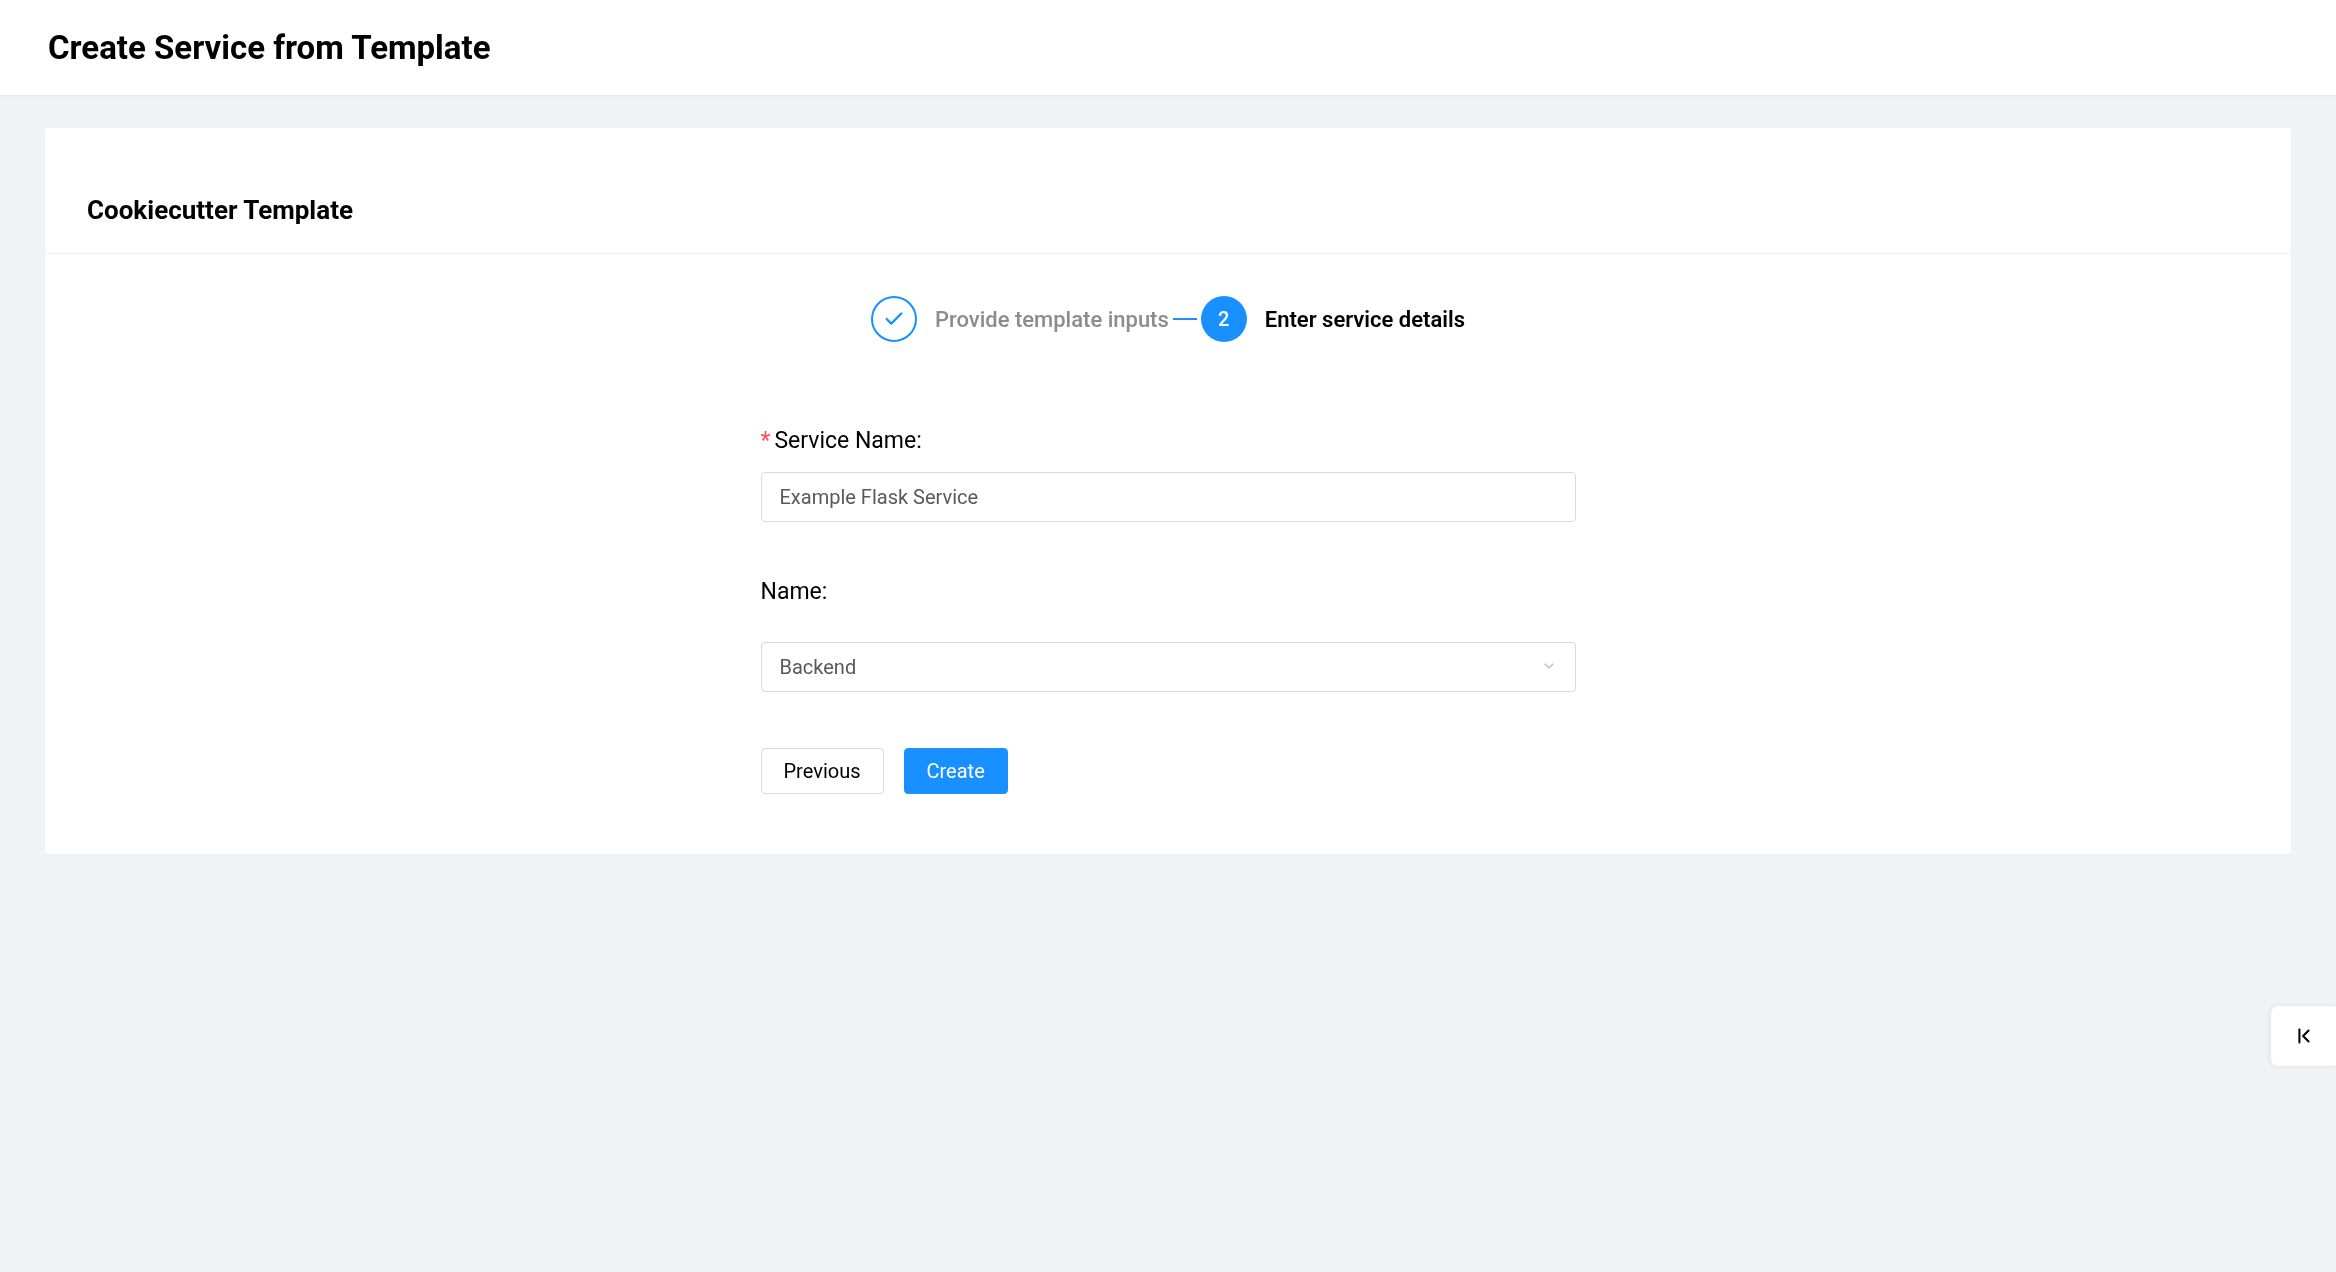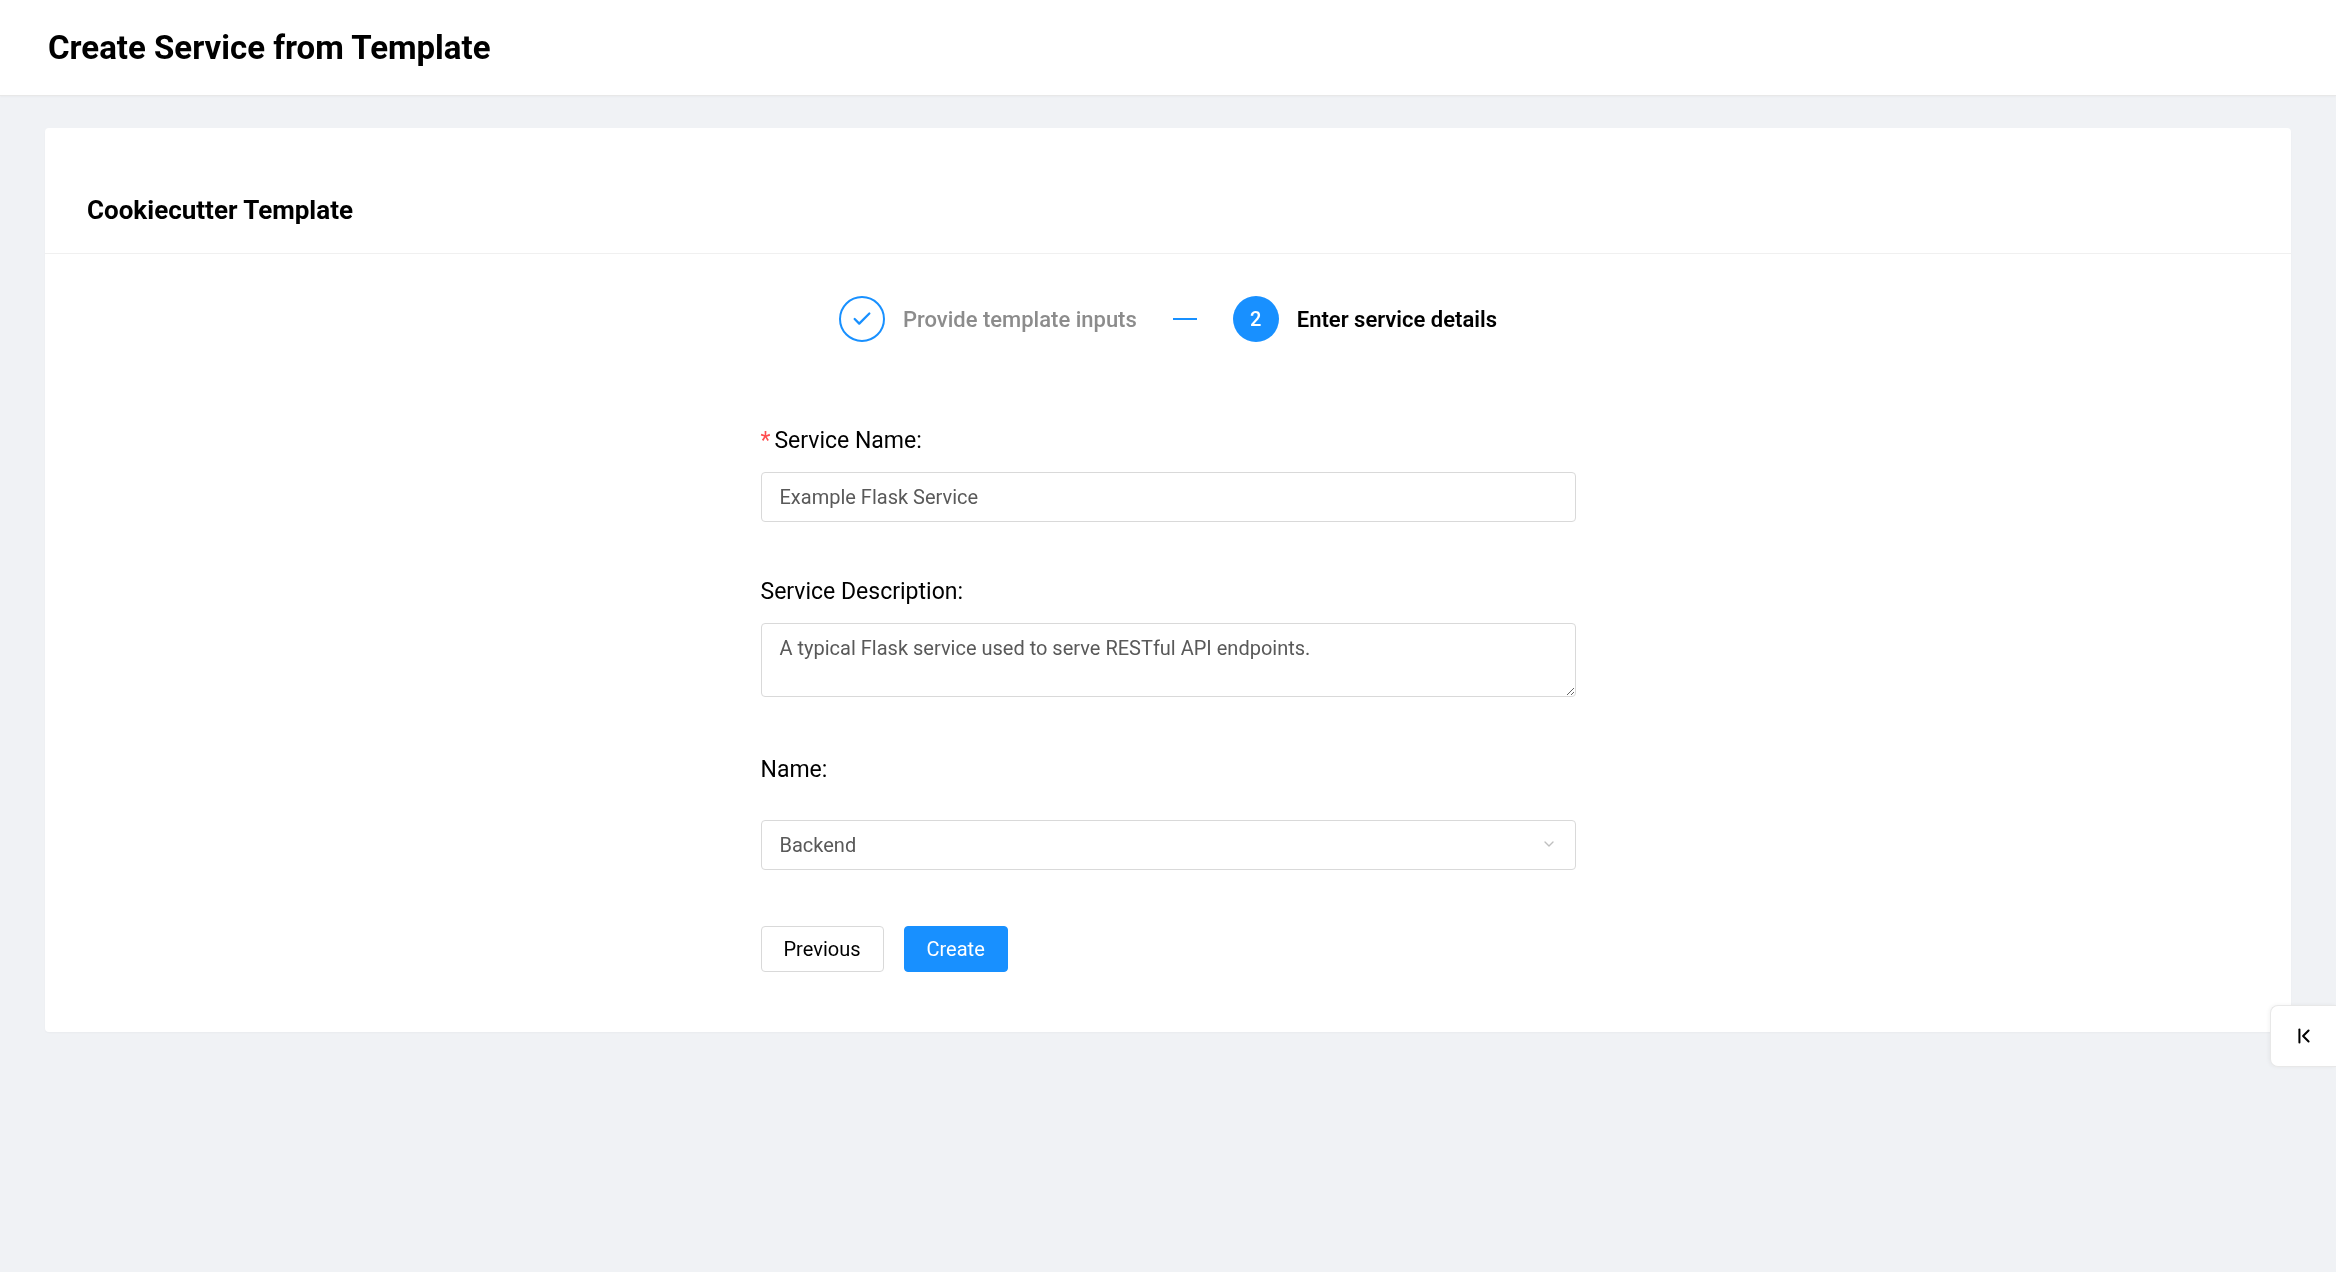--- a/index.html
+++ b/index.html
@@ -54,21 +54,21 @@
 }
 
 .card-body {
   padding: 42px 0 60px 0;
 }
 
 .steps {
   display: flex;
   align-items: center;
   justify-content: center;
-  gap: 36px;
+  gap: 4px;
   margin-bottom: 85px;
 }
 
 .step {
   display: flex;
   align-items: center;
   gap: 18px;
 }
 
 .step-circle {
@@ -264,26 +264,20 @@
 
       <div class="form-section">
 
         <div class="form-group">
           <label class="form-label">
             <span class="required-asterisk">*</span><span>Service Name</span><span>:</span>
           </label>
           <input type="text" class="form-input" value="Example Flask Service" style="">
         </div>
 
-        <div class="form-group">
-          <label class="form-label">
-            <span>Service Description</span><span>:</span>
-          </label>
-          <textarea class="form-textarea" style="">A typical Flask service used to serve RESTful API endpoints.</textarea>
-        </div>
 
         <div class="form-group">
           <label class="form-label">
             <span>Name</span><span>:</span>
           </label>
           <div class="form-select">
             <span>Backend</span>
             <span class="select-arrow">
               <svg width="16" height="16" viewBox="0 0 24 24" fill="none" stroke="currentColor" stroke-width="2" stroke-linecap="round" stroke-linejoin="round">
                 <polyline points="6 9 12 15 18 9"></polyline>

